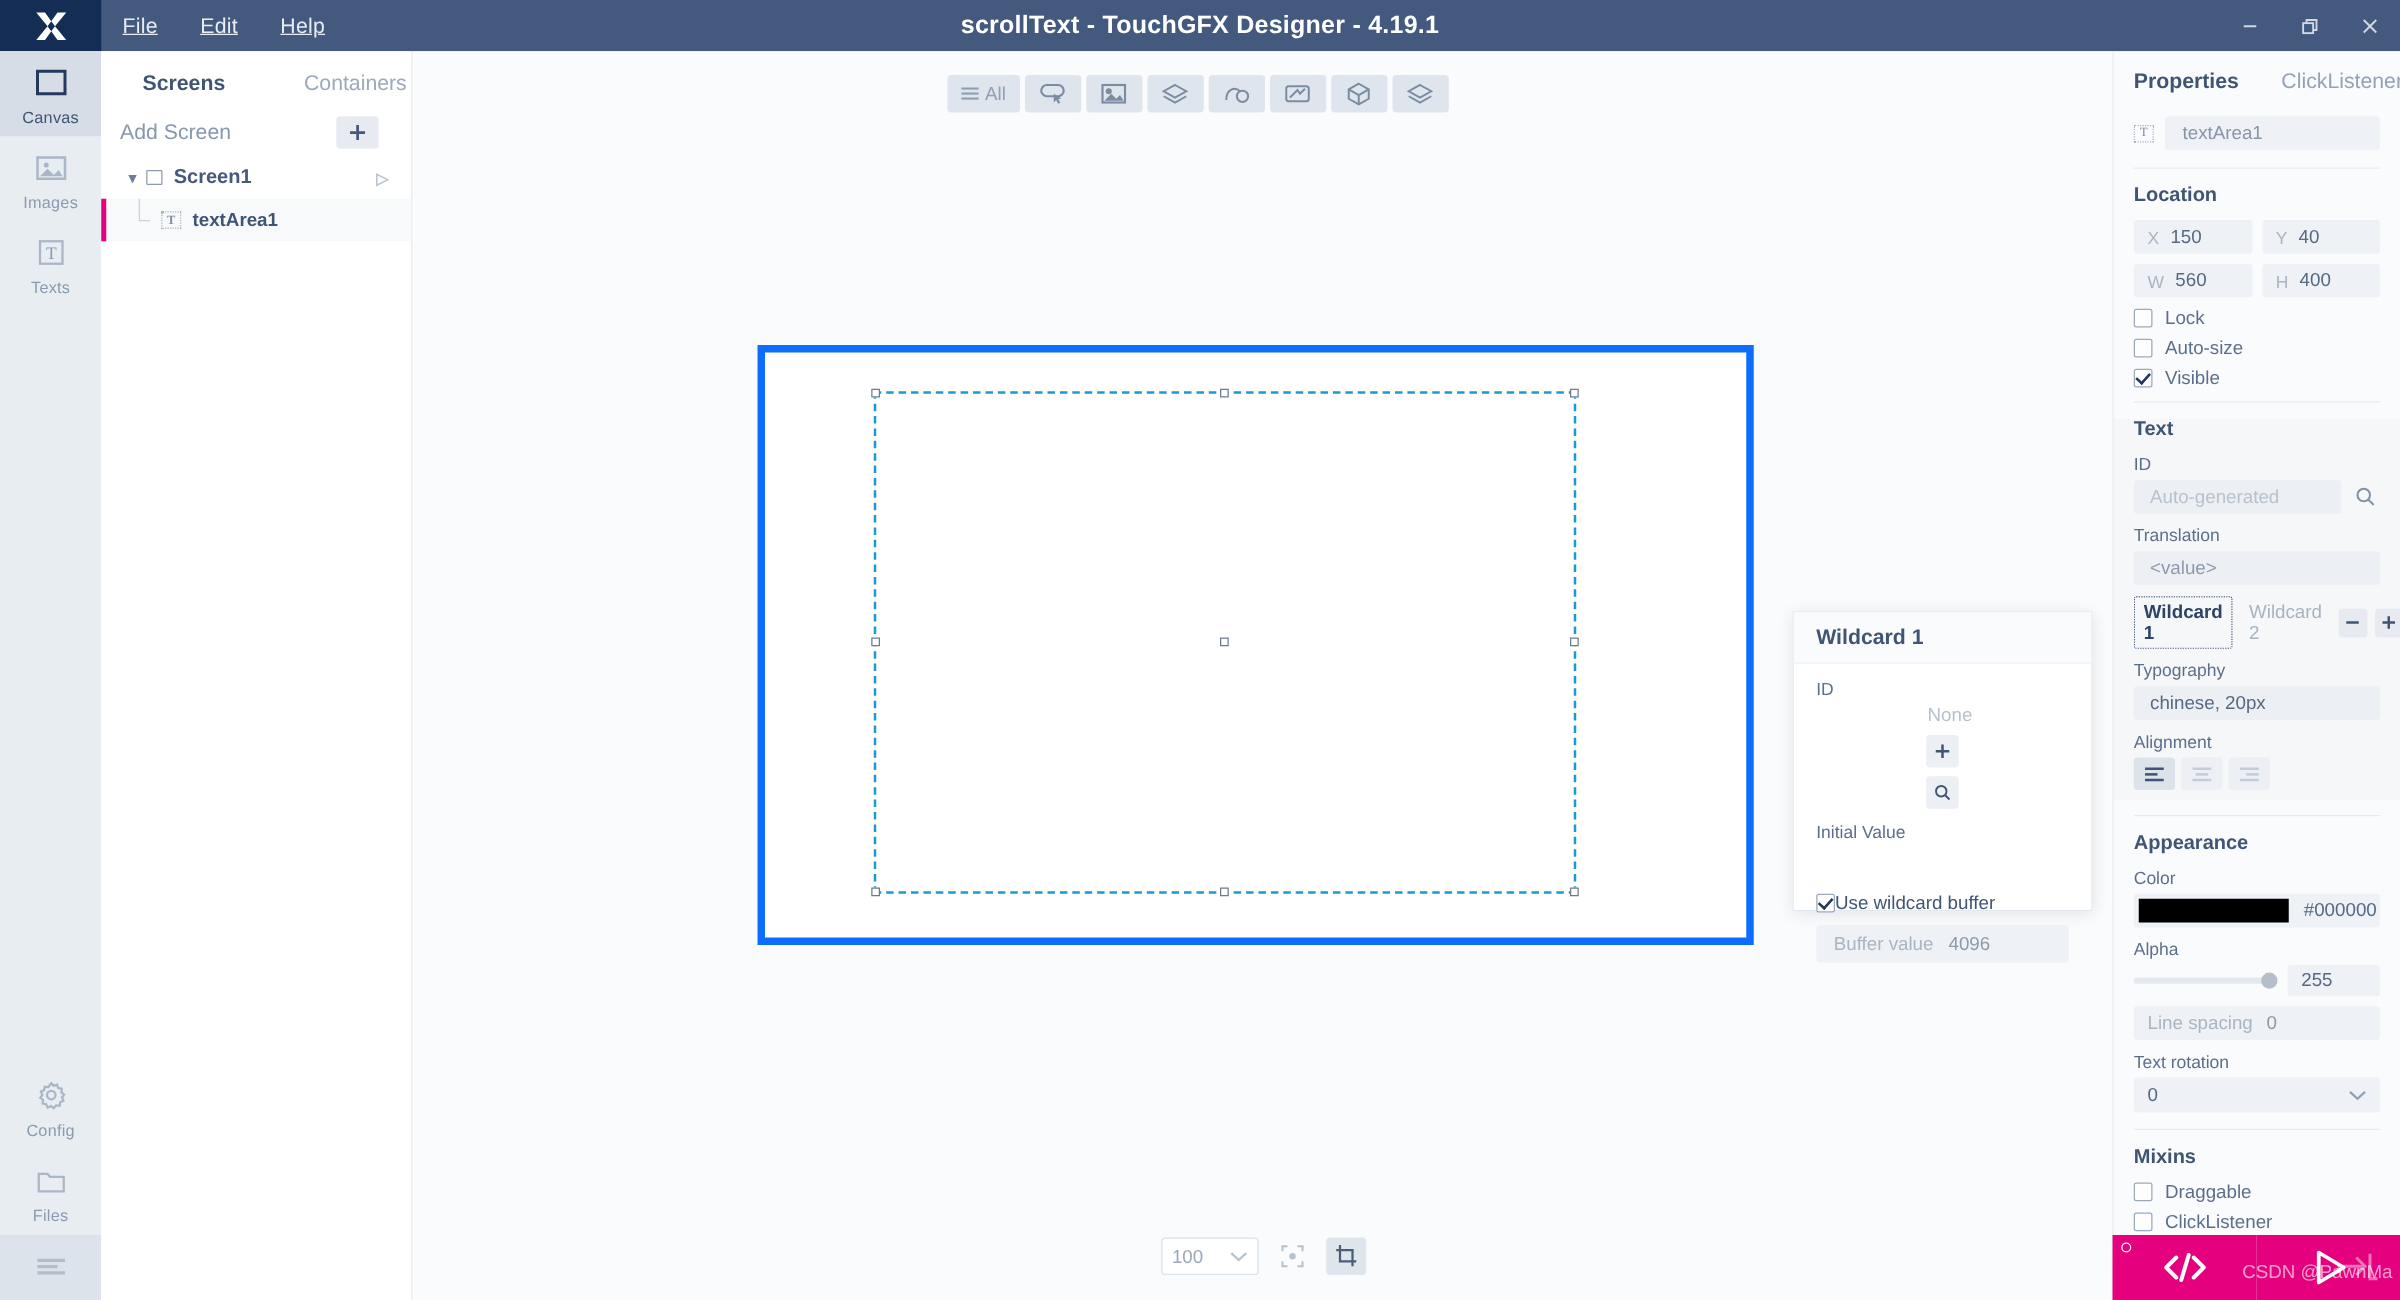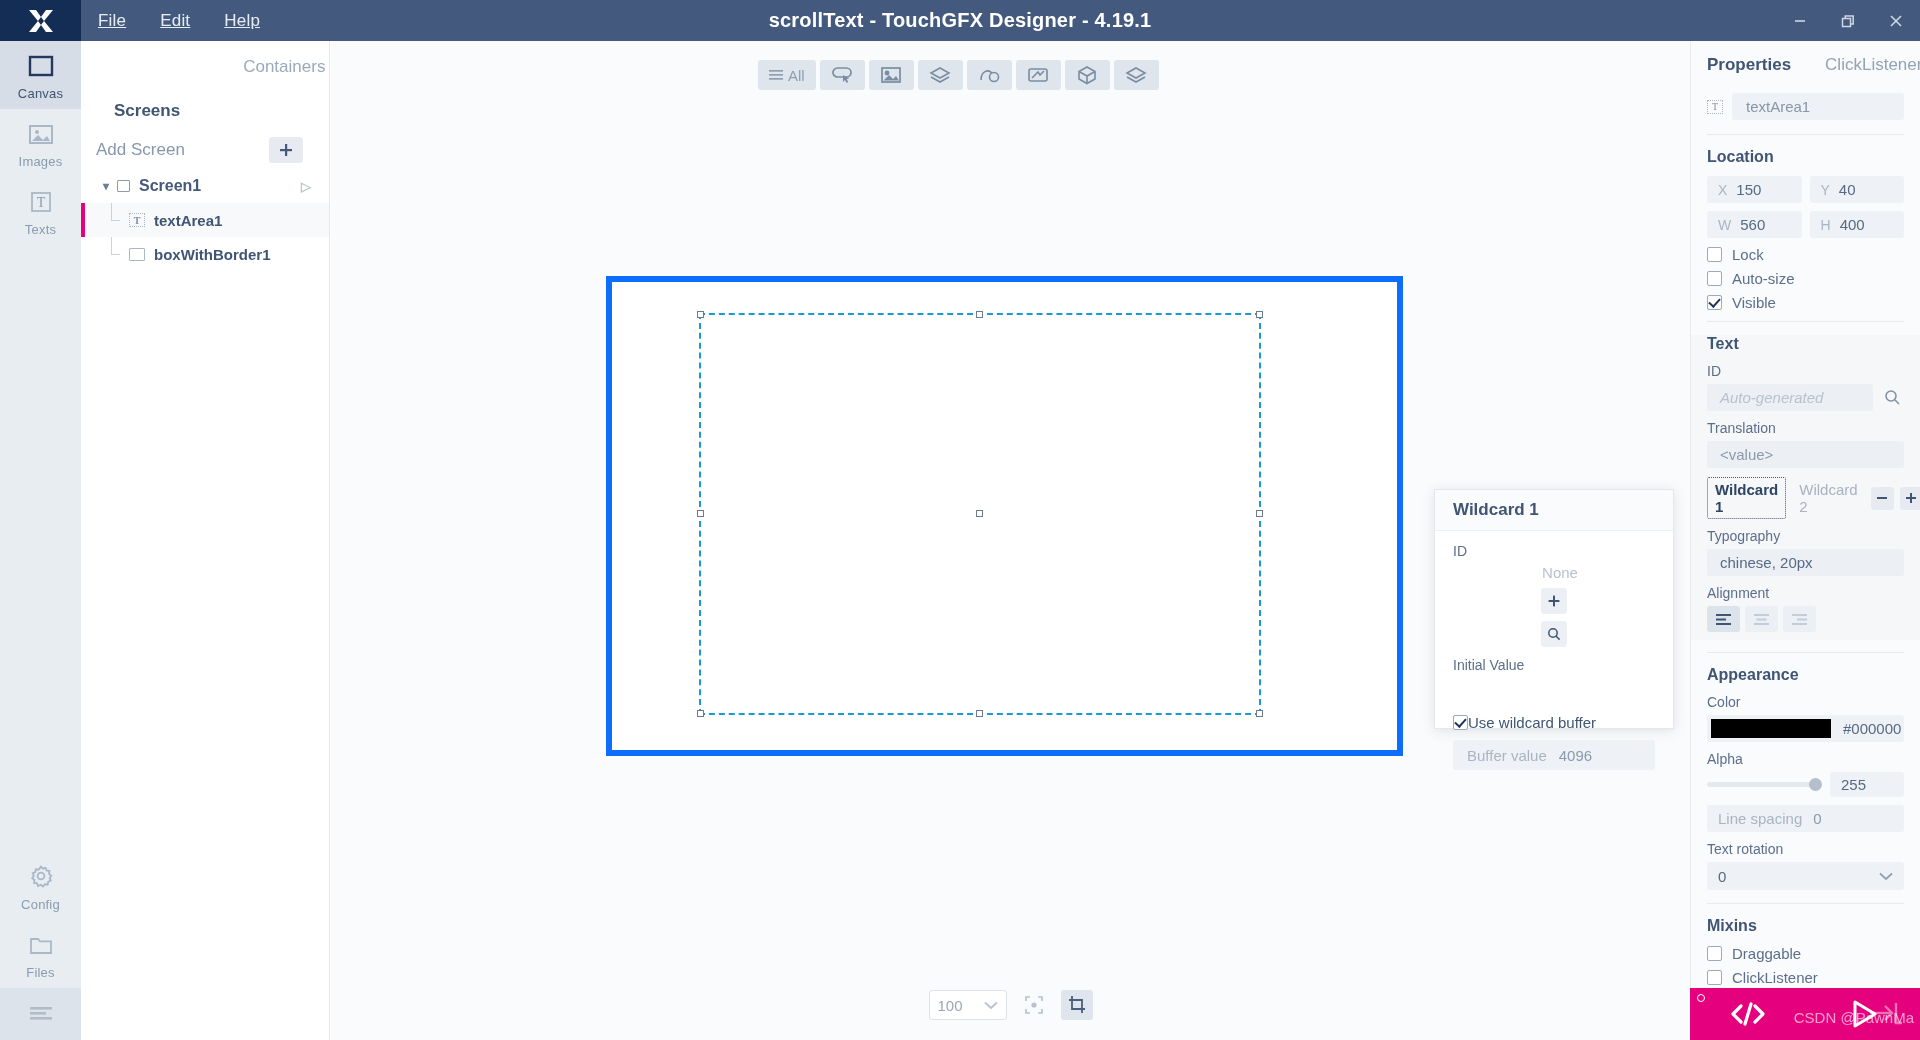--- a/index.html
+++ b/index.html
@@ -57,21 +57,21 @@
 
   
   #explorer {
     position: absolute; left: 81px; top: 41px; width: 249px; height: 999px;
     background: #ffffff; border-right: 1px solid #e4e9ef;
   }
   #explorer-tabs { display: flex; padding: 14px 0 8px; }
   .ex-tab {
     font-size: 17px; color: #9aa9bc; cursor: default; padding: 2px 8px;
   }
-  .ex-tab.active { color: #3f5573; font-weight: bold; margin-top: 44px; }
+  .ex-tab.active { color: #3f5573; font-weight: bold; }
   #tab-screens { margin-left: 25px; }
   #tab-containers { margin-left: 47px; }
   #addrow {
     display: flex; align-items: center; justify-content: space-between;
     padding: 6px 26px 6px 15px;
   }
   #add-screen-label { font-size: 17px; color: #8798ae; }
   #add-screen-btn {
     width: 34px; height: 26px; background: #e7ebf1; border-radius: 3px;
     display: flex; align-items: center; justify-content: center;
@@ -231,21 +231,21 @@
   .field {
     flex: 1; height: 27px; background: #eef1f5; border-radius: 3px;
     display: flex; align-items: center; gap: 9px; padding-left: 11px;
   }
   .field .k { font-size: 14px; color: #aab5c3; }
   .field .v { font-size: 15px; color: #566a84; }
   .prow { display: flex; align-items: center; gap: 10px; margin-bottom: 7px; }
   .ptext { font-size: 15px; color: #5c6f8a; }
   #text-section { background: #f5f7f9; padding-bottom: 8px; }
   .label-sm { font-size: 14px; color: #5c6f8a; margin: 9px 0 5px 0; }
-  #id-row { display: flex; align-items: center; gap: 7px; font-style: italic; }
+  #id-row { display: flex; align-items: center; gap: 7px; }
   #id-field {
     flex: 1; height: 27px; background: #eceff4; border-radius: 3px;
     display: flex; align-items: center; padding-left: 13px;
     font-size: 15px; color: #b8c2ce;
   }
   .iconbtn {
     width: 24px; height: 24px; display: flex; align-items: center;
     justify-content: center; cursor: default; color: #8192a6;
   }
   #translation-field {
@@ -430,25 +430,20 @@
     <span class="nm">Screen1</span>
     <span class="play-tri">▷</span>
   </div>
 
   <div class="tree-row child selected">
     <div class="child-ind"></div>
     <div class="glyph-text">T</div>
     <span class="nm">textArea1</span>
   </div>
 
-  <div class="tree-row child">
-    <div class="child-ind last"></div>
-    <div class="glyph-box"></div>
-    <span class="nm">boxWithBorder1</span>
-  </div>
 </div>
 
 <div id="center">
 
   <div id="widget-toolbar">
     <div class="tbtn">
       <svg width="14" height="12" viewBox="0 0 14 12">
         <rect x="0" y="1" width="14" height="1.7" fill="#8fa0b4"></rect>
         <rect x="0" y="5" width="14" height="1.7" fill="#8fa0b4"></rect>
         <rect x="0" y="9" width="14" height="1.7" fill="#8fa0b4"></rect>

